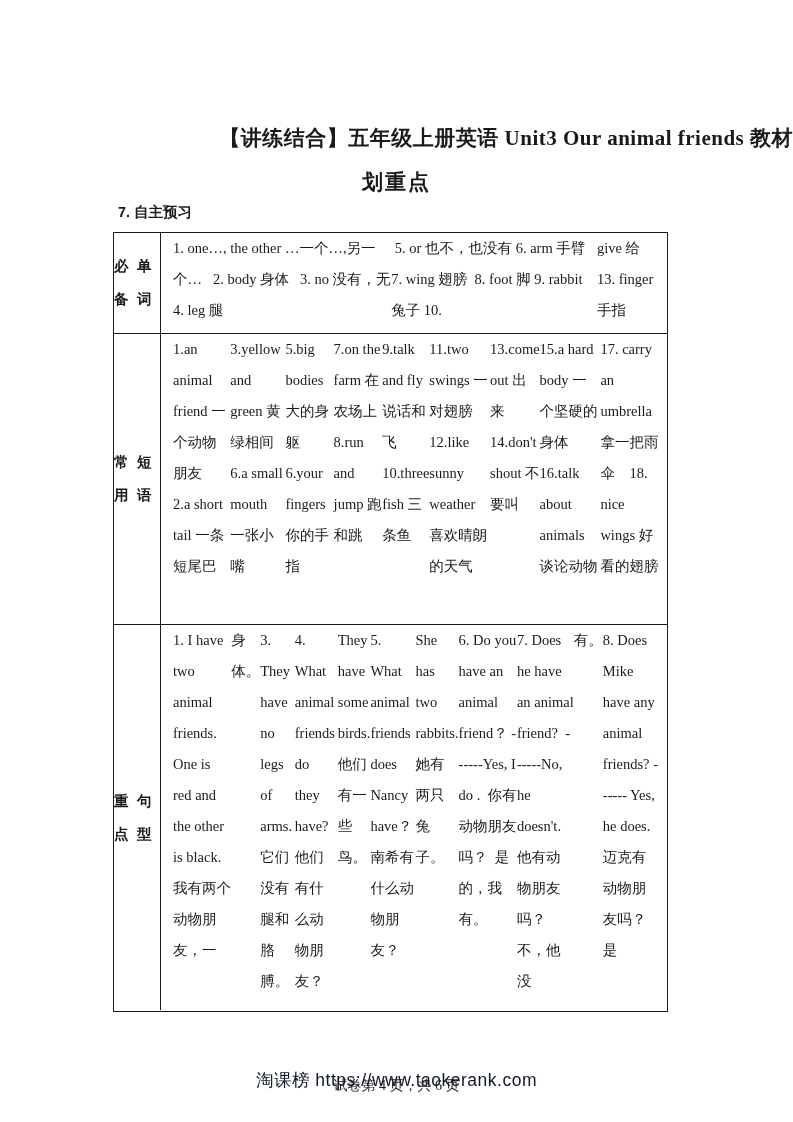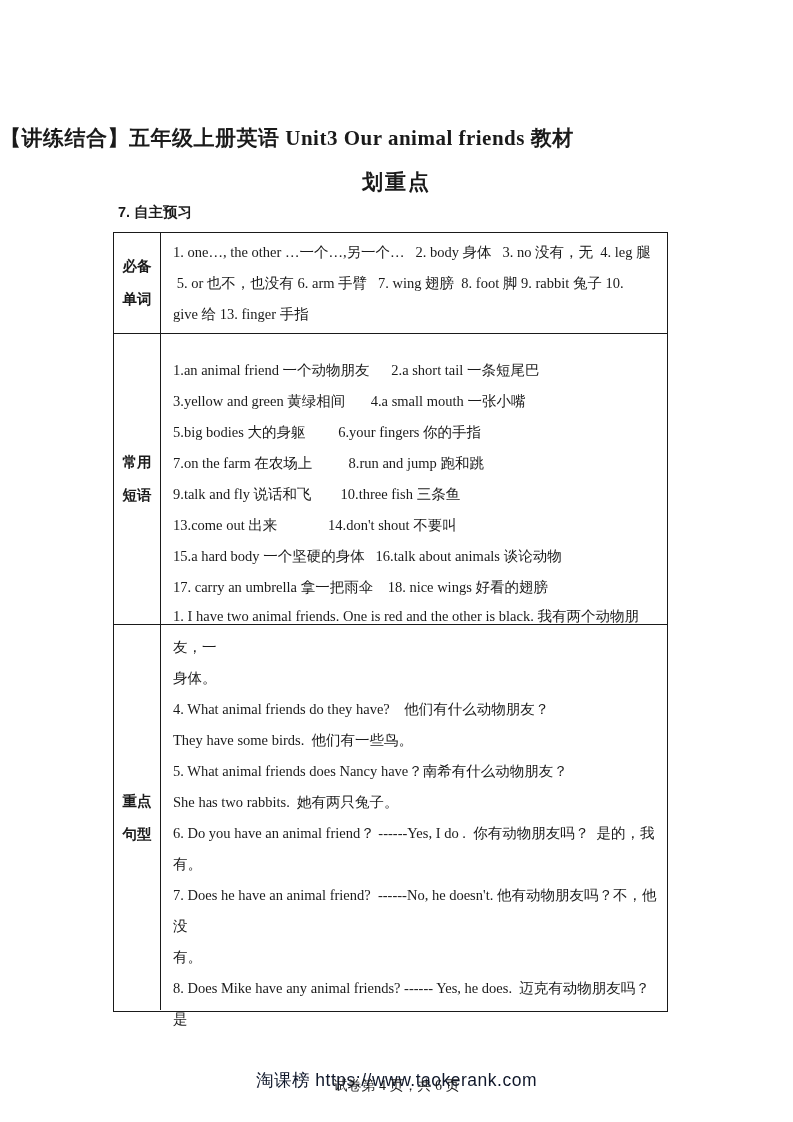--- a/index.html
+++ b/index.html
@@ -6,21 +6,21 @@
   body {
     width: 793px; height: 1122px;
     background: #ffffff;
     position: relative;
     font-family: "Liberation Serif", serif;
     color: #1a1a1a;
     overflow: hidden;
   }
   .doc-title {
     position: absolute; top: 124px; left: 0; width: 100%;
-    text-align: left; font-weight: bold; font-size: 21px;
+    text-align: right; font-weight: bold; font-size: 21px;
     letter-spacing: 0.5px;
   }
   .doc-subtitle {
     position: absolute; top: 168px; left: 0; width: 100%;
     text-align: center; font-weight: bold; font-size: 21px;
     letter-spacing: 2px;
   }
   .section-heading {
     position: absolute; top: 203px; left: 118px;
     font-family: "Liberation Sans", sans-serif;
@@ -34,29 +34,29 @@
     box-sizing: content-box;
   }
   .t-row { display: flex; flex: none; }
   .t-row + .t-row { border-top: 1.6px solid #1a1a1a; }
   .t-row.r1 { height: 100px; }
   .t-row.r2 { height: 290px; }
   .t-row.r3 { height: 385px; }
   .label-cell {
     width: 46px; flex: none;
     border-right: 1.6px solid #1a1a1a;
-    display: flex; flex-direction: column;
+    display: flex; 
     justify-content: center; align-items: center;
     font-family: "Liberation Sans", sans-serif;
     font-weight: bold; font-size: 14.5px;
   }
   .label-cell .text-line { line-height: 33px; white-space: pre-wrap; }
   .content-cell {
     flex: 1;
-    display: flex; flex-direction: column; justify-content: center;
+    display: flex; flex-direction: row; justify-content: center;
     padding: 0 8px 0 12px;
     font-size: 14.5px;
   }
   .content-cell .text-line { line-height: 31px; white-space: pre-wrap; }
   .footer-watermark {
     position: absolute; top: 1068px; left: 0; width: 100%;
     text-align: center;
     font-family: "Liberation Sans", sans-serif;
     font-size: 17.5px; color: #0f172a;
     letter-spacing: 0.5px;
@@ -93,37 +93,39 @@
         <div class="text-line">give 给 13. finger 手指</div>
       </div>
   </div>
   <div class="t-row r2">
     <div class="label-cell">
         <div class="text-line">常用</div>
         <div class="text-line">短语</div>
       </div>
     <div class="content-cell">
         <div class="text-line">1.an animal friend 一个动物朋友      2.a short tail 一条短尾巴</div>
-        <div class="text-line">3.yellow and green 黄绿相间       4.a small mouth 一张小嘴</div>
+        <div class="text-line">3.yellow and green 黄绿相间       6.a small mouth 一张小嘴</div>
         <div class="text-line">5.big bodies 大的身躯         6.your fingers 你的手指</div>
         <div class="text-line">7.on the farm 在农场上          8.run and jump 跑和跳</div>
         <div class="text-line">9.talk and fly 说话和飞        10.three fish 三条鱼</div>
+        <div class="text-line">11.two swings 一对翅膀   12.like sunny weather 喜欢晴朗的天气</div>
         <div class="text-line">13.come out 出来              14.don't shout 不要叫</div>
         <div class="text-line">15.a hard body 一个坚硬的身体   16.talk about animals 谈论动物</div>
         <div class="text-line">17. carry an umbrella 拿一把雨伞    18. nice wings 好看的翅膀</div>
       </div>
   </div>
   <div class="t-row r3">
     <div class="label-cell">
         <div class="text-line">重点</div>
         <div class="text-line">句型</div>
       </div>
     <div class="content-cell">
         <div class="text-line">1. I have two animal friends. One is red and the other is black. 我有两个动物朋友，一</div>
         <div class="text-line">身体。</div>
+        <div class="text-line">3. They have no legs of arms.它们没有腿和胳膊。</div>
         <div class="text-line">4. What animal friends do they have?    他们有什么动物朋友？</div>
         <div class="text-line">They have some birds.  他们有一些鸟。</div>
         <div class="text-line">5. What animal friends does Nancy have？南希有什么动物朋友？</div>
         <div class="text-line">She has two rabbits.  她有两只兔子。</div>
         <div class="text-line">6. Do you have an animal friend？ ------Yes, I do .  你有动物朋友吗？  是的，我有。</div>
         <div class="text-line">7. Does he have an animal friend?  ------No, he doesn't. 他有动物朋友吗？不，他没</div>
         <div class="text-line">有。</div>
         <div class="text-line">8. Does Mike have any animal friends? ------ Yes, he does.  迈克有动物朋友吗？是</div>
       </div>
   </div>

